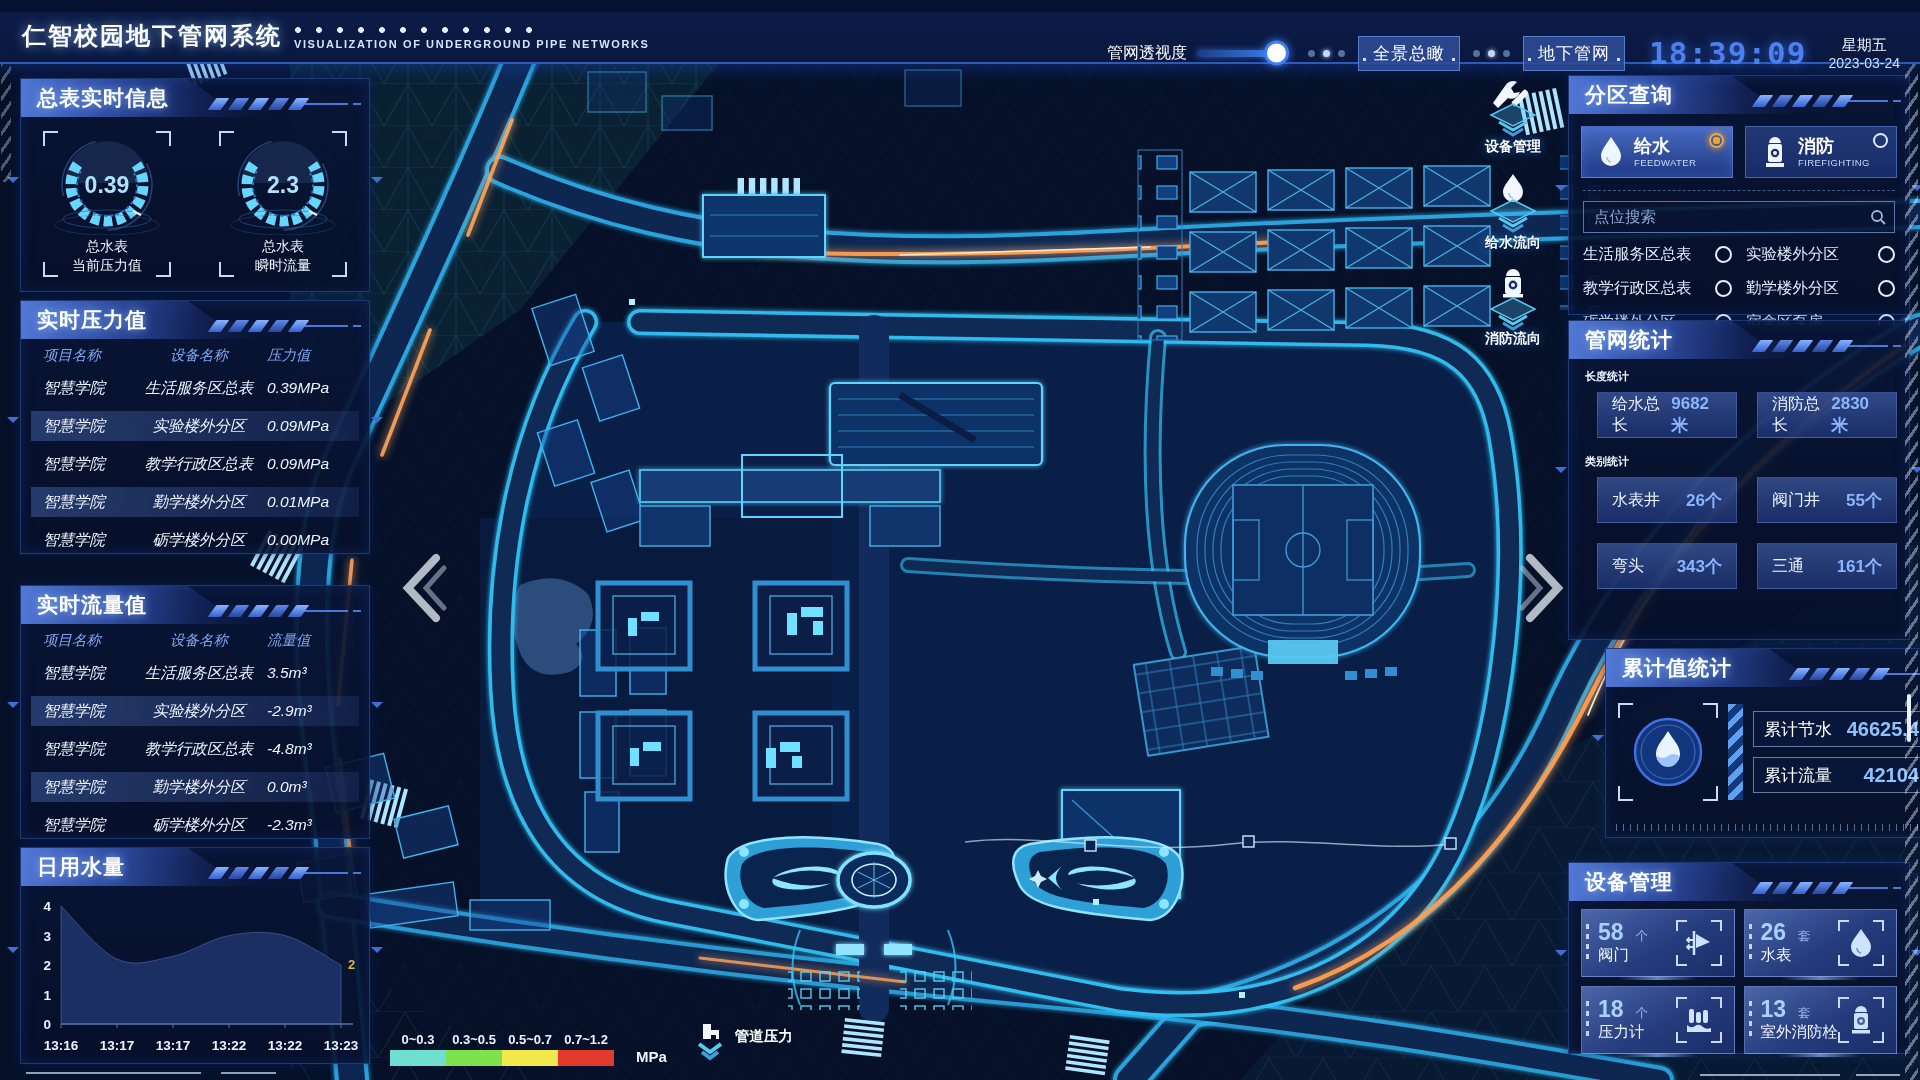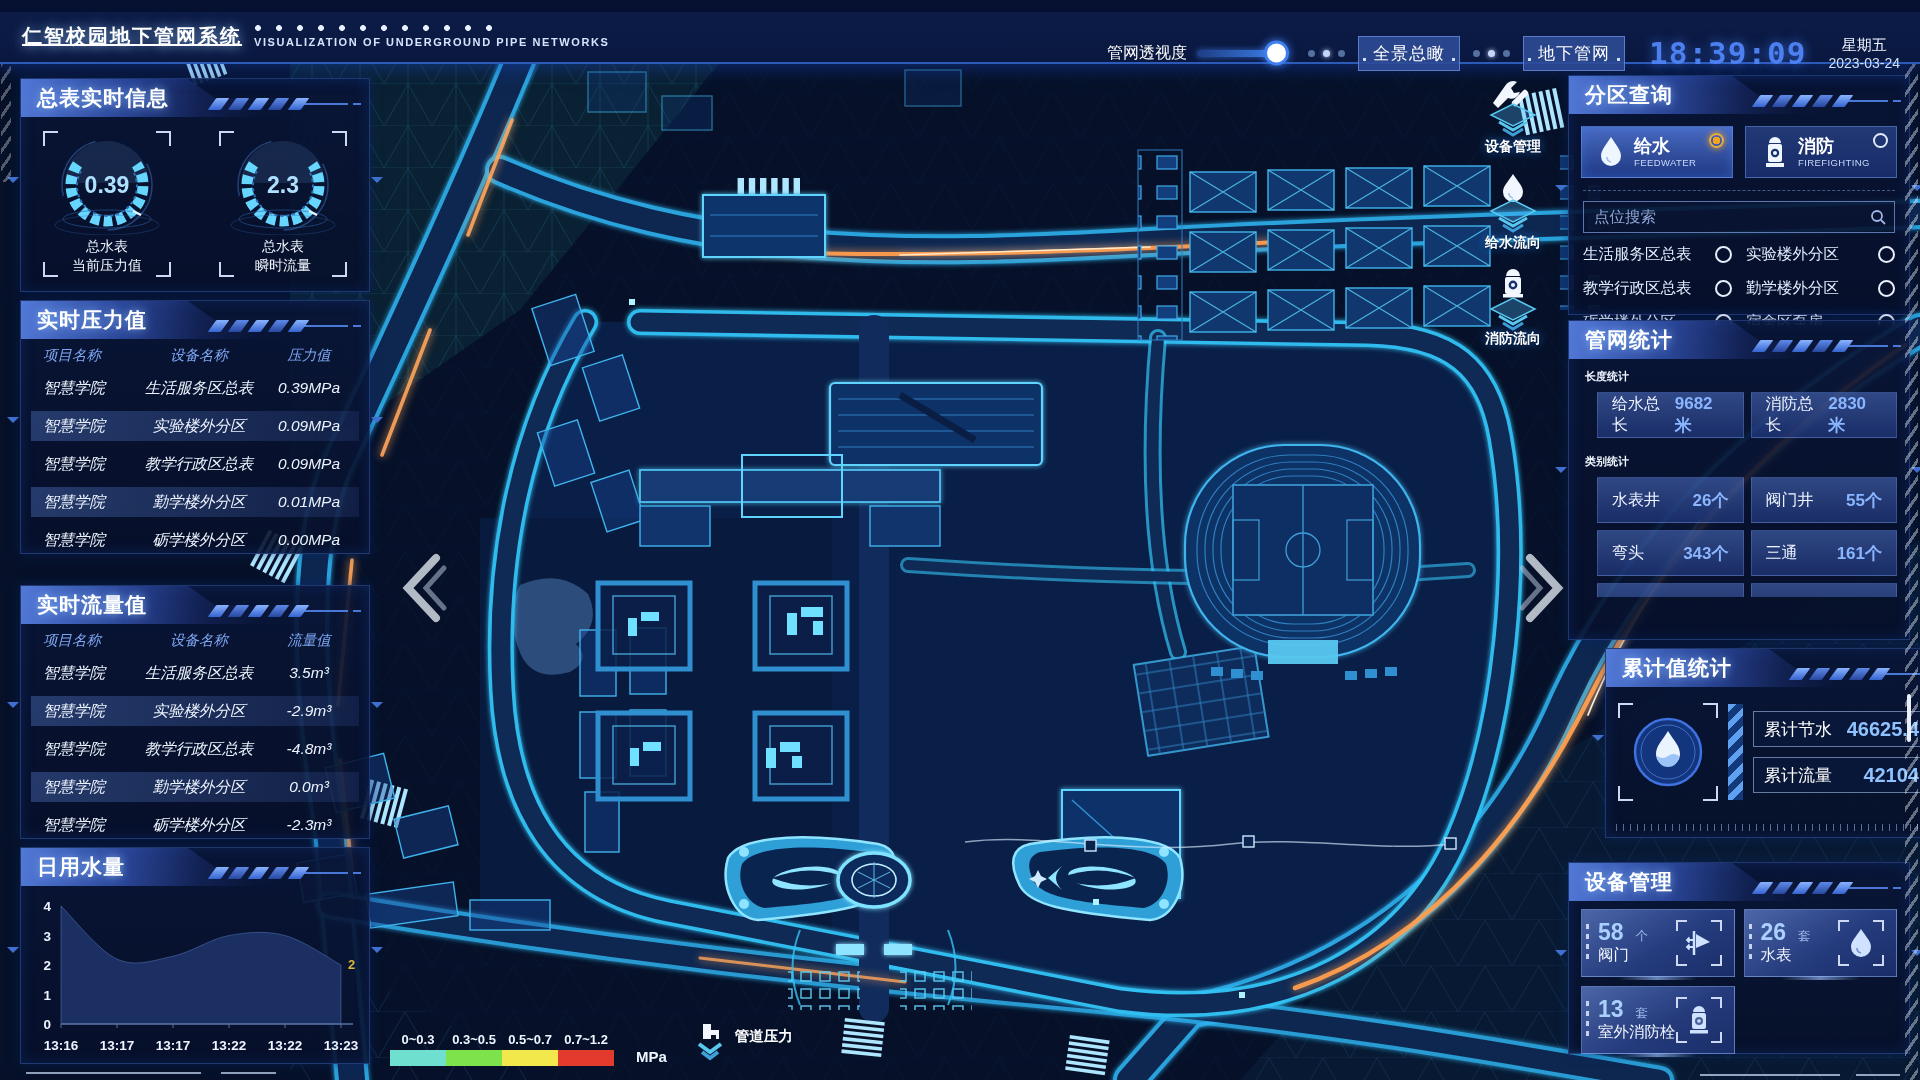--- a/index.html
+++ b/index.html
@@ -6,21 +6,21 @@
     font-family:"Liberation Sans","DejaVu Sans",sans-serif;}
   .stage{position:relative;width:1920px;height:1080px;overflow:hidden;background:#04102a;}
   svg{display:block}
   
   .map-wrap{position:absolute;inset:0;z-index:0;}
   
   .header{position:absolute;left:0;top:0;right:0;height:62px;z-index:30;display:flex;align-items:center;
     background:linear-gradient(180deg,#061132 0 12px,#0c1c47 12px,#0a1840 100%);
     border-bottom:2px solid #2c5ab8;box-shadow:0 3px 18px rgba(25,70,190,.5);}
   .h-left{display:flex;align-items:flex-end;margin-left:22px;margin-top:10px;}
-  .h-title{font-size:20px;font-weight:bold;color:#fff;letter-spacing:2px;text-shadow:0 0 12px rgba(150,200,255,.75);text-decoration:underline;}
+  .h-title{font-size:24px;font-weight:bold;color:#fff;letter-spacing:2px;text-shadow:0 0 12px rgba(150,200,255,.75);}
   .h-sub{display:flex;flex-direction:column;margin-left:12px;margin-bottom:2px;}
   .title-dots{width:250px;height:9px;margin-bottom:3px;
     background-image:radial-gradient(circle at 4px 4px,#e8f0ff 2.6px,transparent 3.2px);
     background-size:21px 9px;background-repeat:repeat-x;}
   .h-subtitle{font-size:11px;color:#d6e4ff;letter-spacing:1.6px;font-weight:bold;}
   .h-right{margin-left:auto;display:flex;align-items:center;gap:10px;padding-right:20px;margin-top:44px;}
   .slider-label{font-size:16px;color:#fff;}
   .slider{width:88px;height:7px;border-radius:4px;position:relative;margin-right:10px;
     background:linear-gradient(90deg,#1d3d85,#3f86f2);box-shadow:0 0 6px rgba(70,140,255,.6);}
   .slider-knob{position:absolute;right:-4px;top:50%;transform:translateY(-50%);width:19px;height:19px;
@@ -62,21 +62,21 @@
   .brkt i.tr{top:0;right:0;border-left:none;border-bottom:none;}
   .brkt i.bl{bottom:0;left:0;border-right:none;border-top:none;}
   .brkt i.br{bottom:0;right:0;border-left:none;border-top:none;}
   .glabel{margin-top:2px;text-align:center;color:#f0f5ff;font-size:14px;line-height:1.35;}
   
   .tbl{padding:4px 10px 0 10px;font-style:italic;}
   .trow{display:grid;grid-template-columns:100px 1fr 92px;align-items:center;height:30px;margin-bottom:8px;
     font-size:15.5px;color:#eef4ff;}
   .trow .c1{padding-left:12px;}
   .trow .c2{text-align:center;}
-  .trow .c3{text-align:center;padding-right:8px;}
+  .trow .c3{text-align:left;padding-right:8px;}
   .thead{height:24px;margin-bottom:6px;font-size:14.5px;color:#7fa6f2;}
   .thead .c3{color:#7fa6f2;}
   .trow.hl{background:linear-gradient(90deg,rgba(96,138,228,.34),rgba(70,105,195,.16));}
   .rows-clip{height:176px;overflow:hidden;}
   
   .chart-box{padding:2px 6px 0 6px;}
   
   .tabs{display:flex;gap:12px;margin:12px 12px 0 12px;}
   .tab{flex:1;height:50px;display:flex;align-items:center;position:relative;cursor:pointer;
     border:1px solid rgba(112,152,232,.5);background:linear-gradient(180deg,rgba(60,95,185,.5),rgba(26,48,115,.85));}
@@ -93,21 +93,21 @@
     border:1px solid rgba(130,160,230,.7);padding:0 8px;}
   .searchbox input{flex:1;background:transparent;border:none;outline:none;color:#dfe8ff;font-size:15.5px;
     font-family:inherit;}
   .searchbox input::placeholder{color:#8fa6d6;}
   .zitems{display:grid;grid-template-columns:1fr 1fr;column-gap:14px;row-gap:8px;margin:0 14px;height:84px;overflow:hidden;}
   .zitem{display:flex;align-items:center;justify-content:space-between;height:26px;cursor:pointer;}
   .zitem .zl{color:#e4edff;font-size:15.5px;}
   .zitem .zr{width:13px;height:13px;border:2px solid #e8eefc;border-radius:50%;flex:none;}
   
   .seclabel{color:#f0f5ff;font-size:11px;margin:10px 16px 8px 16px;font-weight:bold;}
-  .sgrid{display:grid;grid-template-columns:1fr 1fr;gap:7px;margin:0 12px;padding-left:16px;}
+  .sgrid{display:grid;grid-template-columns:1fr 1fr;gap:20px;margin:0 12px;padding-left:16px;}
   .catclip{height:120px;overflow:hidden;margin:0 12px;}
   .catclip .sgrid{margin:0;}
   .sbox{height:44px;display:flex;align-items:center;justify-content:space-between;padding:0 14px;
     background:linear-gradient(180deg,rgba(88,126,216,.5),rgba(36,62,138,.62));
     border:1px solid rgba(125,158,238,.28);}
   .sbox .sl{color:#eef3ff;font-size:16px;}
   .sbox .sv{color:#8ab5ff;font-size:17px;font-weight:bold;}
   .sgrid .ghost{height:44px;background:linear-gradient(180deg,rgba(88,126,216,.5),rgba(36,62,138,.62));
     border:1px solid rgba(125,158,238,.28);}
   
@@ -847,20 +847,38 @@
             <i class="bl"></i>
             <i class="br"></i>
           <svg width="28" height="32" viewBox="0 0 28 32">
             <path d="M14 2 C9 10 4 14 4 20 a10 10 0 0 0 20 0 C24 14 19 10 14 2 Z" fill="#cfe2ff"></path>
             <path d="M10 21 a4.5 4.5 0 0 0 4 5" stroke="#6f90c8" stroke-width="1.6" fill="none"></path>
           </svg>
         </div>
       </div>
       <div class="dcard">
         <div class="dmeta">
+          <div class="dcount"><span>18</span><span class="dunit">个</span></div>
+          <div class="dlabel">压力计</div>
+        </div>
+        <div class="dicon brkt">
+            <i class="tl"></i>
+            <i class="tr"></i>
+            <i class="bl"></i>
+            <i class="br"></i>
+          <svg width="30" height="30" viewBox="0 0 30 30">
+            <rect x="5" y="4" width="5" height="14" rx="2" fill="#cfe2ff"></rect>
+            <rect x="12" y="7" width="5" height="11" rx="2" fill="#cfe2ff"></rect>
+            <rect x="19" y="5" width="5" height="13" rx="2" fill="#cfe2ff"></rect>
+            <path d="M3 20 q4 4 8 1 q4 -3 8 1 q3 3 8 1 L27 27 L3 27 Z" fill="#cfe2ff"></path>
+          </svg>
+        </div>
+      </div>
+      <div class="dcard">
+        <div class="dmeta">
           <div class="dcount"><span>13</span><span class="dunit">套</span></div>
           <div class="dlabel">室外消防栓</div>
         </div>
         <div class="dicon brkt">
             <i class="tl"></i>
             <i class="tr"></i>
             <i class="bl"></i>
             <i class="br"></i>
           <svg width="28" height="30" viewBox="0 0 28 30">
             <path d="M8 7 a6 6 0 0 1 12 0 Z" fill="#cfe2ff"></path>

